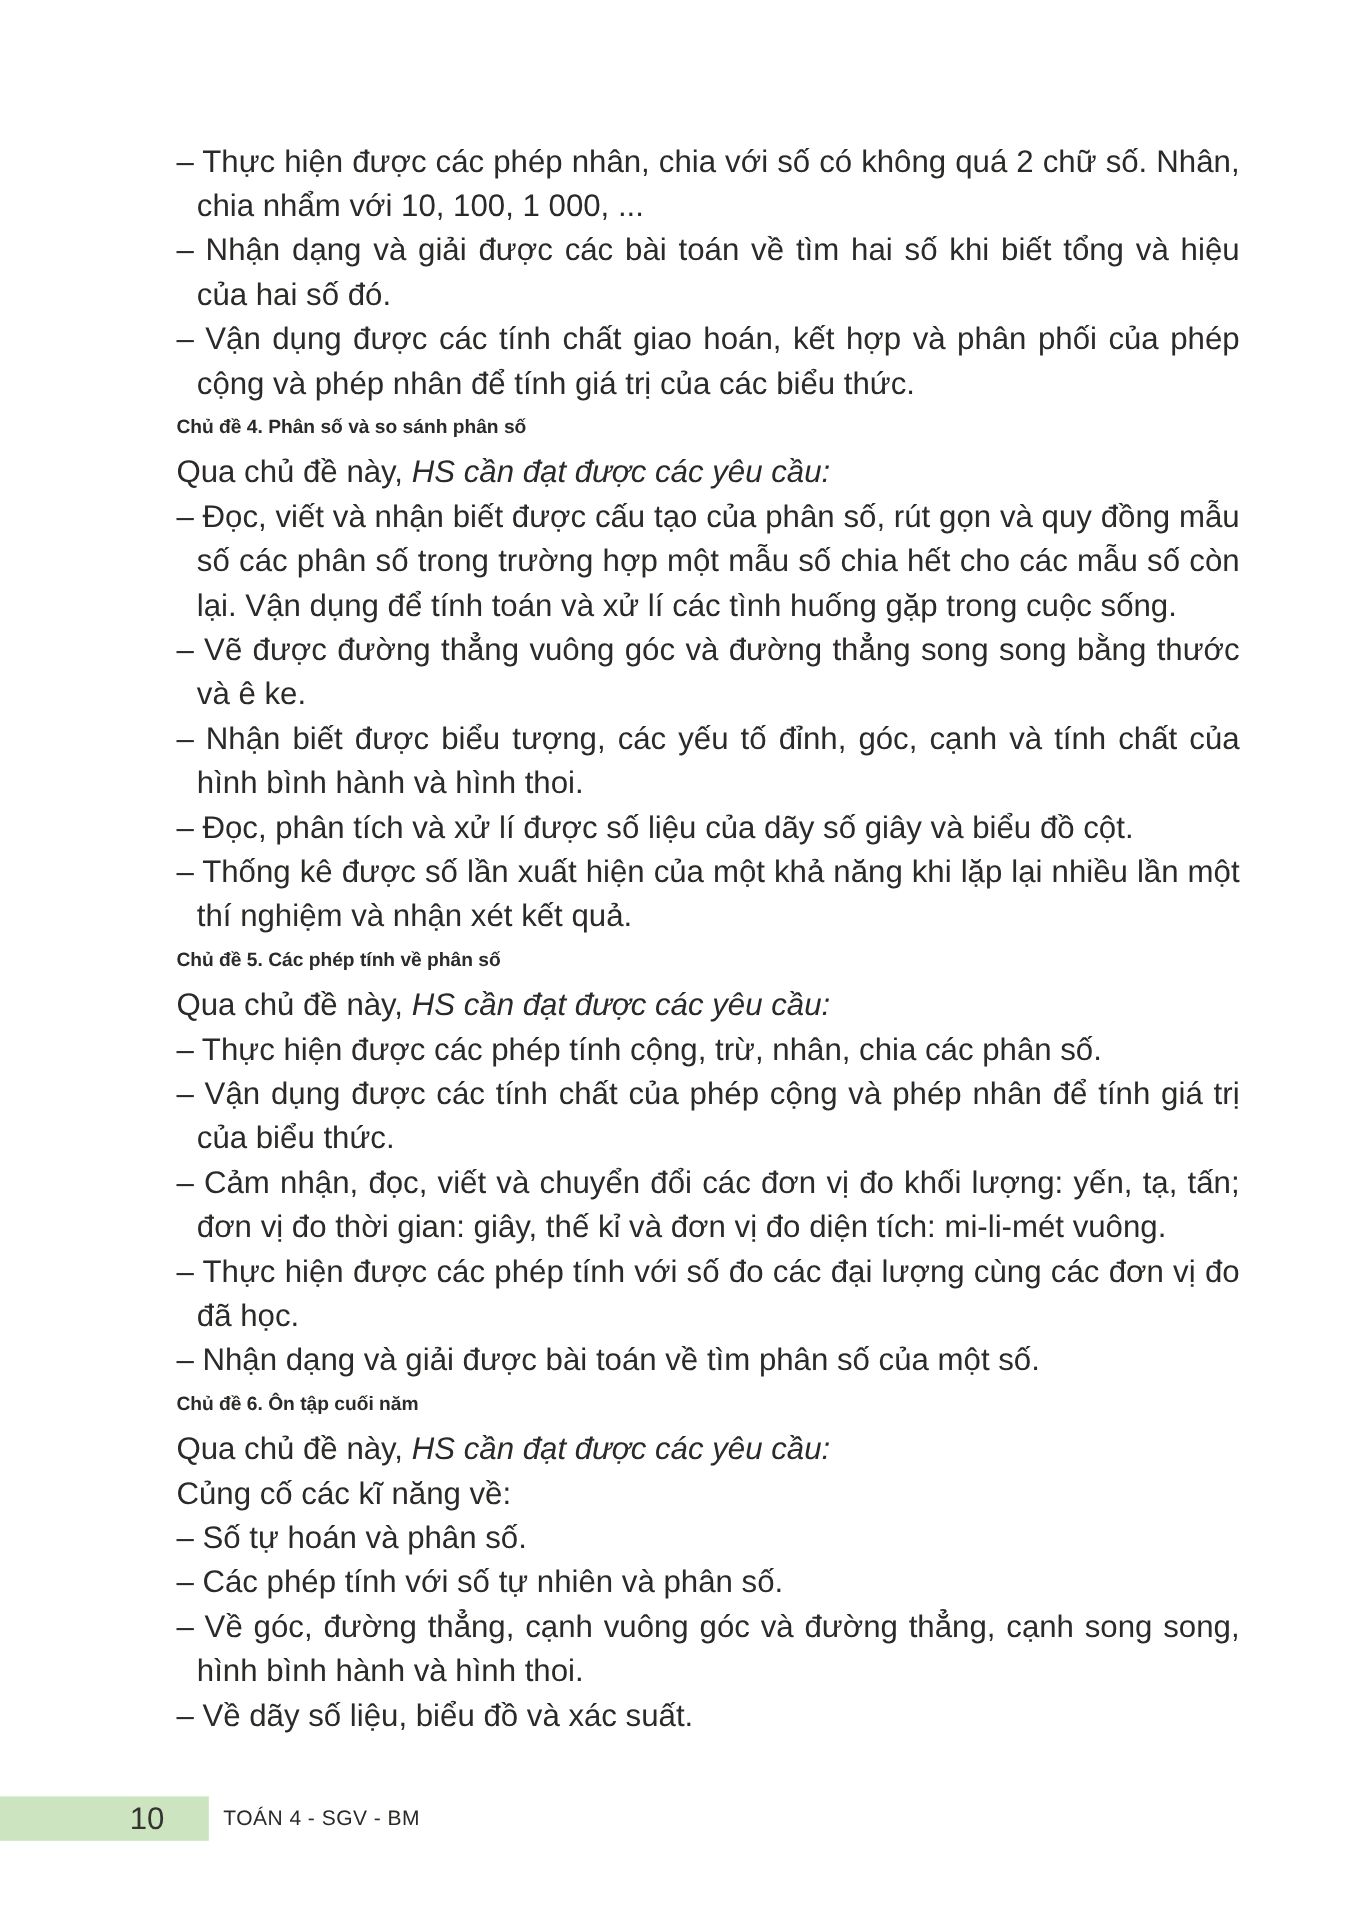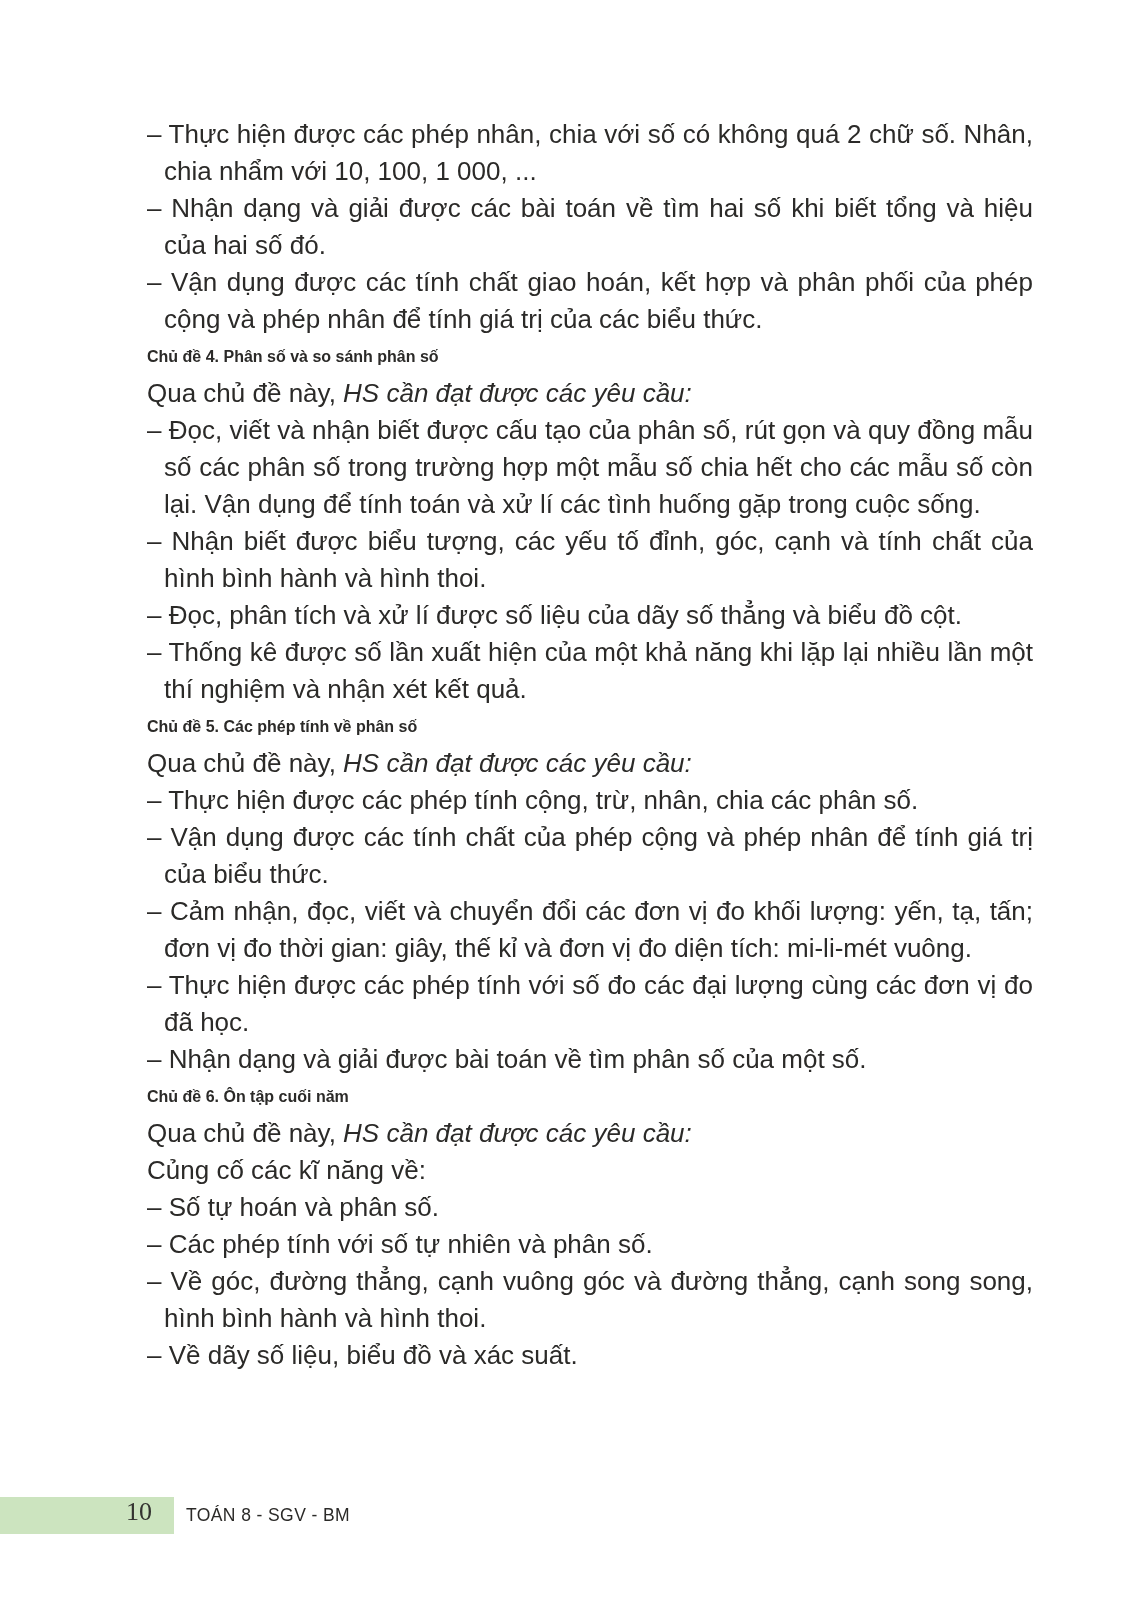--- a/index.html
+++ b/index.html
@@ -35,27 +35,26 @@
     font-weight: bold;
     text-align: left;
   }
   .intro em { }
   .footer-band {
     position: absolute;
     left: 0; top: 1497px;
     width: 174px; height: 37px;
     background: #cce4bf;
     display: flex;
-    align-items: flex-start;
+    align-items: center;
     justify-content: flex-end;
-    padding-right: 22px;
+    padding-right: 37px;
     box-sizing: border-box;
     font-size: 26px;
     color: #333330;
-    font-family: Liberation Serif, serif;
   }
   .running-title {
     position: absolute;
     left: 186px; top: 1497px;
     height: 37px;
     display: flex;
     align-items: center;
     font-size: 17.5px;
     letter-spacing: 0.4px;
     color: #2b2a28;
@@ -67,22 +66,23 @@
 <div class="page">
   <main class="body-text">
 
     <p class="bullet">– Thực hiện được các phép nhân, chia với số có không quá 2 chữ số. Nhân, chia nhẩm với 10, 100, 1 000, ...</p>
     <p class="bullet">– Nhận dạng và giải được các bài toán về tìm hai số khi biết tổng và hiệu của hai số đó.</p>
     <p class="bullet">– Vận dụng được các tính chất giao hoán, kết hợp và phân phối của phép cộng và phép nhân để tính giá trị của các biểu thức.</p>
 
     <p class="topic-heading">Chủ đề 4. Phân số và so sánh phân số</p>
     <p class="intro"><span>Qua chủ đề này, </span><em>HS cần đạt được các yêu cầu:</em></p>
     <p class="bullet">– Đọc, viết và nhận biết được cấu tạo của phân số, rút gọn và quy đồng mẫu số các phân số trong trường hợp một mẫu số chia hết cho các mẫu số còn lại. Vận dụng để tính toán và xử lí các tình huống gặp trong cuộc sống.</p>
+    <p class="bullet">– Vẽ được đường thẳng vuông góc và đường thẳng song song bằng thước và ê ke.</p>
     <p class="bullet">– Nhận biết được biểu tượng, các yếu tố đỉnh, góc, cạnh và tính chất của hình bình hành và hình thoi.</p>
-    <p class="bullet">– Đọc, phân tích và xử lí được số liệu của dãy số thẳng và biểu đồ cột.</p>
+    <p class="bullet">– Đọc, phân tích và xử lí được số liệu của dãy số giây và biểu đồ cột.</p>
     <p class="bullet">– Thống kê được số lần xuất hiện của một khả năng khi lặp lại nhiều lần một thí nghiệm và nhận xét kết quả.</p>
 
     <p class="topic-heading">Chủ đề 5. Các phép tính về phân số</p>
     <p class="intro"><span>Qua chủ đề này, </span><em>HS cần đạt được các yêu cầu:</em></p>
     <p class="bullet">– Thực hiện được các phép tính cộng, trừ, nhân, chia các phân số.</p>
     <p class="bullet">– Vận dụng được các tính chất của phép cộng và phép nhân để tính giá trị của biểu thức.</p>
     <p class="bullet">– Cảm nhận, đọc, viết và chuyển đổi các đơn vị đo khối lượng: yến, tạ, tấn; đơn vị đo thời gian: giây, thế kỉ và đơn vị đo diện tích: mi-li-mét vuông.</p>
     <p class="bullet">– Thực hiện được các phép tính với số đo các đại lượng cùng các đơn vị đo đã học.</p>
     <p class="bullet">– Nhận dạng và giải được bài toán về tìm phân số của một số.</p>
 
@@ -92,14 +92,14 @@
     <p class="bullet">– Số tự hoán và phân số.</p>
     <p class="bullet">– Các phép tính với số tự nhiên và phân số.</p>
     <p class="bullet">– Về góc, đường thẳng, cạnh vuông góc và đường thẳng, cạnh song song, hình bình hành và hình thoi.</p>
     <p class="bullet">– Về dãy số liệu, biểu đồ và xác suất.</p>
 
   </main>
 
   <div class="footer-band">
     <span>10</span>
   </div>
-  <div class="running-title">TOÁN 8 - SGV - BM</div>
+  <div class="running-title">TOÁN 4 - SGV - BM</div>
 </div>
 
 </body></html>

